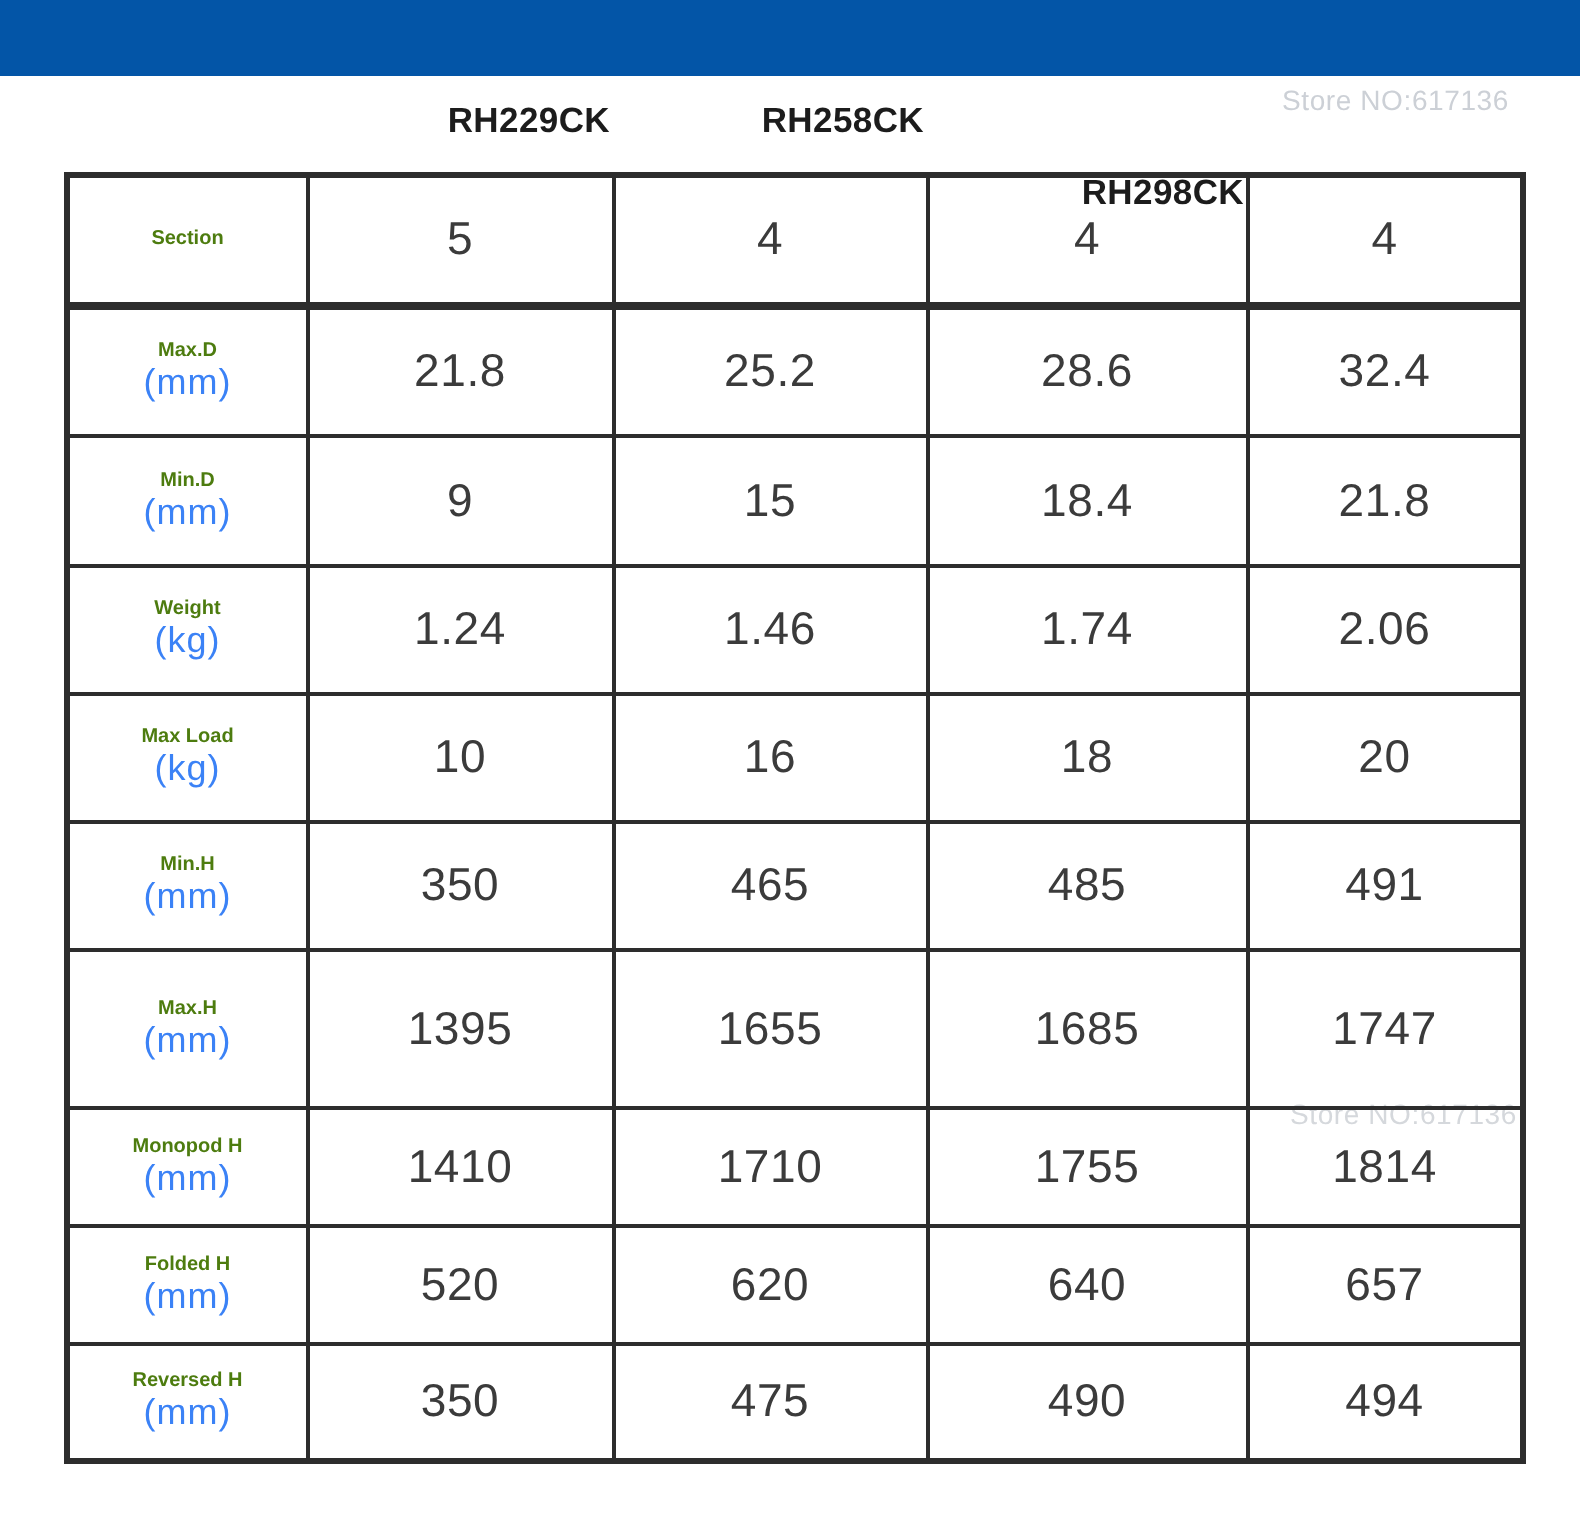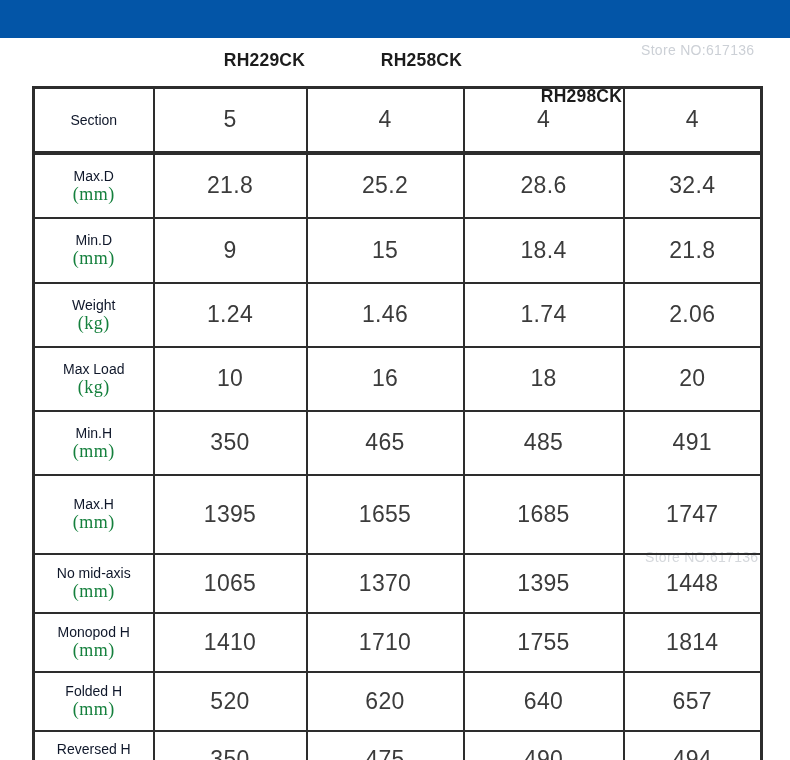--- a/index.html
+++ b/index.html
@@ -77,33 +77,32 @@
   .spec-table tr:nth-child(4),
   .spec-table tr:nth-child(5),
   .spec-table tr:nth-child(6) { height: 64px; }
   .spec-table tr:nth-child(7) { height: 79px; }
   .spec-table tr:nth-child(8),
   .spec-table tr:nth-child(9),
   .spec-table tr:nth-child(10) { height: 59px; }
   .spec-table tr:nth-child(11) { height: 58px; }
   .row-name {
     display: block;
-    font-size: 14px;
-    font-weight: 400;
-    color: #0f172a;
+    font-size: 10px;
+    font-weight: 700;
+    color: #4d7c0f;
     line-height: 1.3;
   }
   .row-unit {
     display: block;
     font-size: 18px;
     font-weight: 400;
-    color: #15803d;
+    color: #3b82f6;
     line-height: 1.1;
     letter-spacing: 0.5px;
-    font-family: Liberation Serif, serif;
   }
   .val {
     font-size: 23px;
     font-weight: 400;
     color: #3b3b3b;
     letter-spacing: 0.3px;
   }
 </style>
 </head>
 <body>
@@ -195,30 +194,20 @@
             <span class="row-name">Max.H</span>
             <span class="row-unit">(mm)</span>
           </th>
           <td><span class="val">1395</span></td>
           <td><span class="val">1655</span></td>
           <td><span class="val">1685</span></td>
           <td><span class="val">1747</span></td>
         </tr>
         <tr>
           <th>
-            <span class="row-name">No mid-axis</span>
-            <span class="row-unit">(mm)</span>
-          </th>
-          <td><span class="val">1065</span></td>
-          <td><span class="val">1370</span></td>
-          <td><span class="val">1395</span></td>
-          <td><span class="val">1448</span></td>
-        </tr>
-        <tr>
-          <th>
             <span class="row-name">Monopod H</span>
             <span class="row-unit">(mm)</span>
           </th>
           <td><span class="val">1410</span></td>
           <td><span class="val">1710</span></td>
           <td><span class="val">1755</span></td>
           <td><span class="val">1814</span></td>
         </tr>
         <tr>
           <th>

